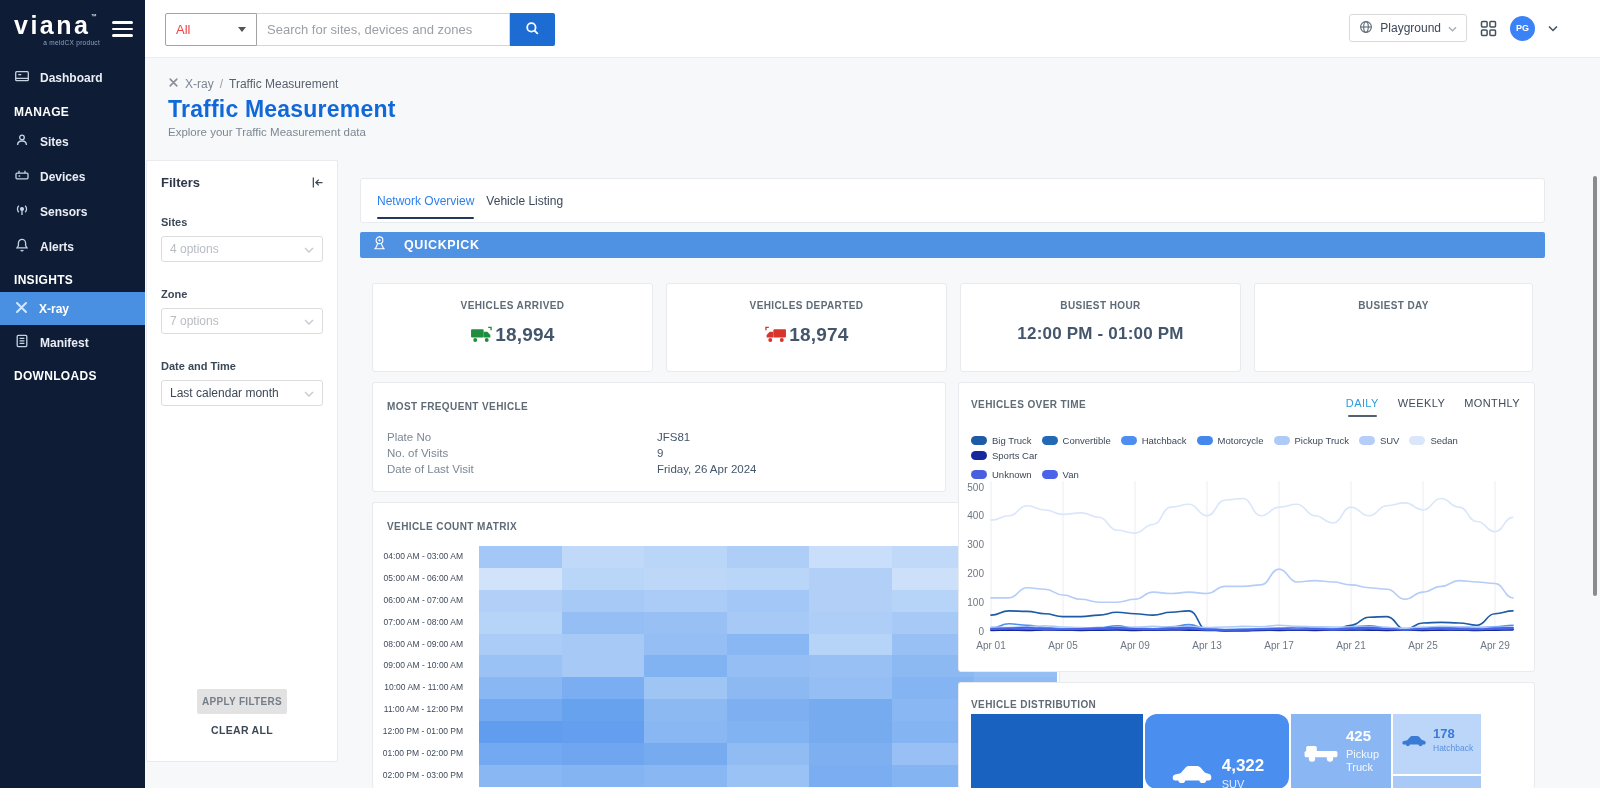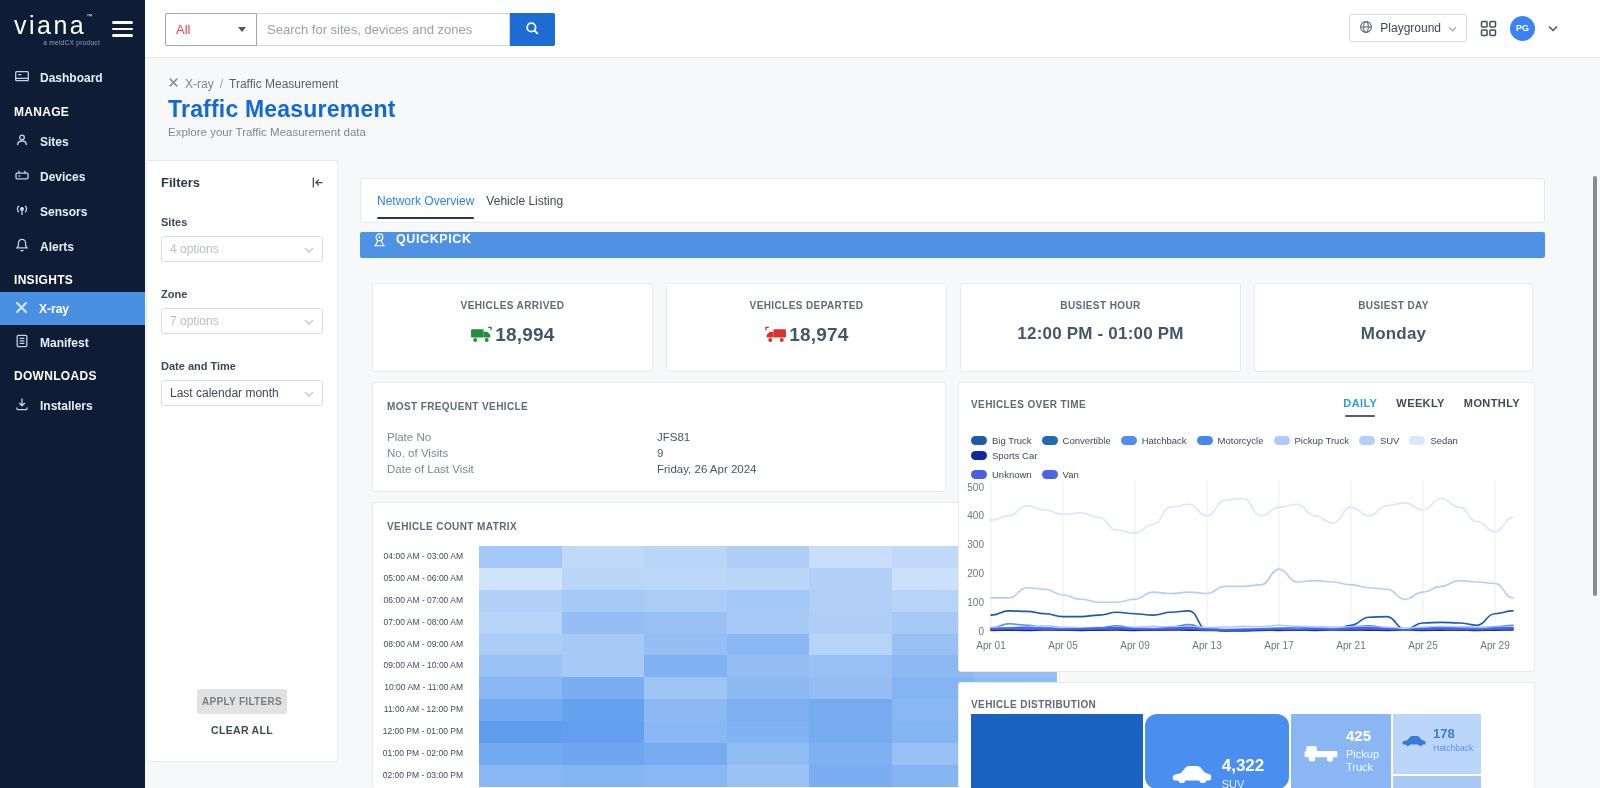--- a/index.html
+++ b/index.html
@@ -3,21 +3,21 @@
 <meta charset="utf-8">
 <style>
   *{box-sizing:border-box;margin:0;padding:0}
   html,body{width:1600px;height:788px;overflow:hidden}
   body{font-family:"Liberation Sans","DejaVu Sans",sans-serif;background:#f7f8f9;color:#3c4858;position:relative}
   .screen{position:absolute;inset:0;width:1600px;height:788px;overflow:hidden}
 
   
   .sidebar{position:absolute;left:0;top:0;width:145px;height:788px;background:#0e1c36;z-index:5}
   .logo-row{position:relative;height:60px;padding:13px 12px 0 14px}
-  .logo-text{font-size:25px;font-weight:400;color:#fff;letter-spacing:2.5px;line-height:1}
+  .logo-text{font-size:25px;font-weight:700;color:#fff;letter-spacing:2.5px;line-height:1}
   .tm{font-size:6px;color:#fff;vertical-align:top}
   .logo-sub{font-size:6.5px;color:#90a2c0;text-align:right;width:86px;margin-top:1px;letter-spacing:.3px}
   .hamburger{position:absolute;right:12px;top:21px;width:21px;cursor:pointer}
   .hamburger span{display:block;height:2.5px;background:#fff;border-radius:2px;margin-bottom:4px}
   .nav-item{display:flex;align-items:center;gap:10px;height:35px;padding:0 14px;font-size:12px;font-weight:600;color:#e9eef5;cursor:pointer;white-space:nowrap}
   .nav-item svg{flex:0 0 auto;color:#c7d2e2}
   .nav-item.active{background:#4a90e2;color:#fff;height:33px}
   .nav-item.active svg{color:#d6e4f7}
   .nav-item.dash{height:36px;margin-top:0}
   .nav-header{padding:9px 14px 5px;font-size:12px;font-weight:700;color:#fff;letter-spacing:.3px}
@@ -60,21 +60,21 @@
   .f-select.disabled{color:#b8bcc2}
   .f-select.enabled{color:#3c4858}
   .apply-btn{position:absolute;left:50%;transform:translateX(-50%);top:528px;width:90px;height:25px;background:#e2e2e2;border:none;border-radius:2px;font-size:10px;font-weight:700;color:#747e89;letter-spacing:.3px;cursor:pointer;font-family:inherit}
   .clear-btn{position:absolute;left:0;right:0;top:563px;text-align:center;font-size:10.5px;font-weight:700;color:#3c4858;letter-spacing:.3px;cursor:pointer}
 
   
   .tabs-card{left:360px;top:178px;width:1185px;height:45px;display:flex;align-items:stretch;gap:12px;padding:0 16px}
   .tab{display:flex;align-items:center;font-size:12px;color:#3c4858;cursor:pointer;position:relative}
   .tab.active{color:#2f80ed}
   .tab.active::after{content:"";position:absolute;left:0;right:0;bottom:3px;height:2.5px;background:#22395e;border-radius:2px}
-  .quickpick{position:absolute;left:360px;top:232px;width:1185px;height:26px;background:#4f92e4;border-radius:2px;display:flex;gap:9px;padding:0 12px;color:#fff;cursor:pointer}
+  .quickpick{position:absolute;left:360px;top:232px;width:1185px;height:26px;background:#4f92e4;border-radius:2px;display:flex;align-items:center;gap:17px;padding:0 12px;color:#fff;cursor:pointer}
   .quickpick-label{font-size:12.5px;font-weight:700;letter-spacing:.6px}
 
   
   .stat-card{top:283px;width:281px;height:89px;text-align:center}
   .stat-label{margin-top:16px;font-size:10px;font-weight:700;letter-spacing:.4px;color:#5f6b76}
   .stat-value-row{margin-top:13px;display:flex;align-items:center;justify-content:center;gap:2px}
   .stat-value{font-size:19px;font-weight:700;color:#44566c;letter-spacing:.2px}
   .stat-value.text-only{font-size:17px}
 
   
@@ -90,21 +90,21 @@
   .vcm-card .card-title{position:absolute;left:14px;top:18px}
   .heatmap{position:absolute;left:8px;top:43px;right:2px}
   .hm-row{display:flex;height:21.9px}
   .hm-label{width:98px;font-size:8.5px;color:#3f4a5a;text-align:right;padding-right:16px;line-height:21.9px;white-space:nowrap}
   .hm-cell{flex:1}
 
   
   .vot-card{left:958px;top:382px;width:577px;height:290px}
   .vot-card .card-title{position:absolute;left:12px;top:16px}
   .range-tabs{position:absolute;right:14px;top:14px;display:flex;gap:19px}
-  .range-tab{font-size:11px;font-weight:700;letter-spacing:.4px;color:#3f4a5a;cursor:pointer;position:relative;padding-bottom:8px}
+  .range-tab{font-size:11px;font-weight:400;letter-spacing:.4px;color:#3f4a5a;cursor:pointer;position:relative;padding-bottom:8px}
   .range-tab.active{color:#2d9cdb}
   .range-tab.active::after{content:"";position:absolute;left:2px;right:2px;bottom:0;height:2px;background:#555f6d;border-radius:2px}
   .vot-legend{position:absolute;left:12px;top:52px;width:555px;display:flex;flex-wrap:wrap;column-gap:10px;row-gap:4px;align-items:center}
   .leg-item{display:flex;align-items:center;gap:5px;white-space:nowrap;cursor:pointer}
   .leg-swatch{width:16px;height:9px;border-radius:4.5px;display:inline-block}
   .leg-label{font-size:9.5px;color:#3c4858}
   .leg-break{flex-basis:100%;height:0}
   .vot-chart{position:absolute;left:2px;top:86px}
   .vot-chart text{font-size:10px;fill:#6d7683}
 
@@ -193,26 +193,20 @@
         <span>X-ray</span>
       </div>
       <div class="nav-item">
         <span><svg width="16" height="16" viewBox="0 0 16 16" fill="none" stroke="currentColor" stroke-width="1.3">
               <rect x="3.2" y="2.4" width="9.6" height="11.2" rx="1"></rect>
               <path d="M5.6 5.4h4.8M5.6 7.9h4.8M5.6 10.4h4.8"></path>
             </svg></span>
         <span>Manifest</span>
       </div>
       <div class="nav-header">DOWNLOADS</div>
-      <div class="nav-item">
-        <span><svg width="16" height="16" viewBox="0 0 16 16" fill="none" stroke="currentColor" stroke-width="1.3">
-              <path d="M8 2.6v7M5.2 7l2.8 2.8L10.8 7M3 11.4v1.4a.8.8 0 0 0 .8.8h8.4a.8.8 0 0 0 .8-.8v-1.4"></path>
-            </svg></span>
-        <span>Installers</span>
-      </div>
     </nav>
   </aside>
 
   <header class="topbar">
     <div class="search-group">
       <div class="scope-select">
         <span>All</span>
         <span class="caret-solid"></span>
       </div>
       <input class="search-input" type="text" placeholder="Search for sites, devices and zones" style="">
@@ -341,23 +335,20 @@
     </div>
   </section>
   <section class="card stat-card" style="left:960px">
     <div class="stat-label">BUSIEST HOUR</div>
     <div class="stat-value-row">
         <span class="stat-value text-only">12:00 PM - 01:00 PM</span>
       </div>
   </section>
   <section class="card stat-card" style="left:1254px;width:279px">
     <div class="stat-label">BUSIEST DAY</div>
-    <div class="stat-value-row">
-        <span class="stat-value text-only">Monday</span>
-      </div>
   </section>
 
   <section class="card mfv-card">
     <div class="card-title">MOST FREQUENT VEHICLE</div>
     <div class="mfv-rows">
       <div class="mfv-row">
         <span class="k">Plate No</span>
         <span class="v">JFS81</span>
       </div>
       <div class="mfv-row">

